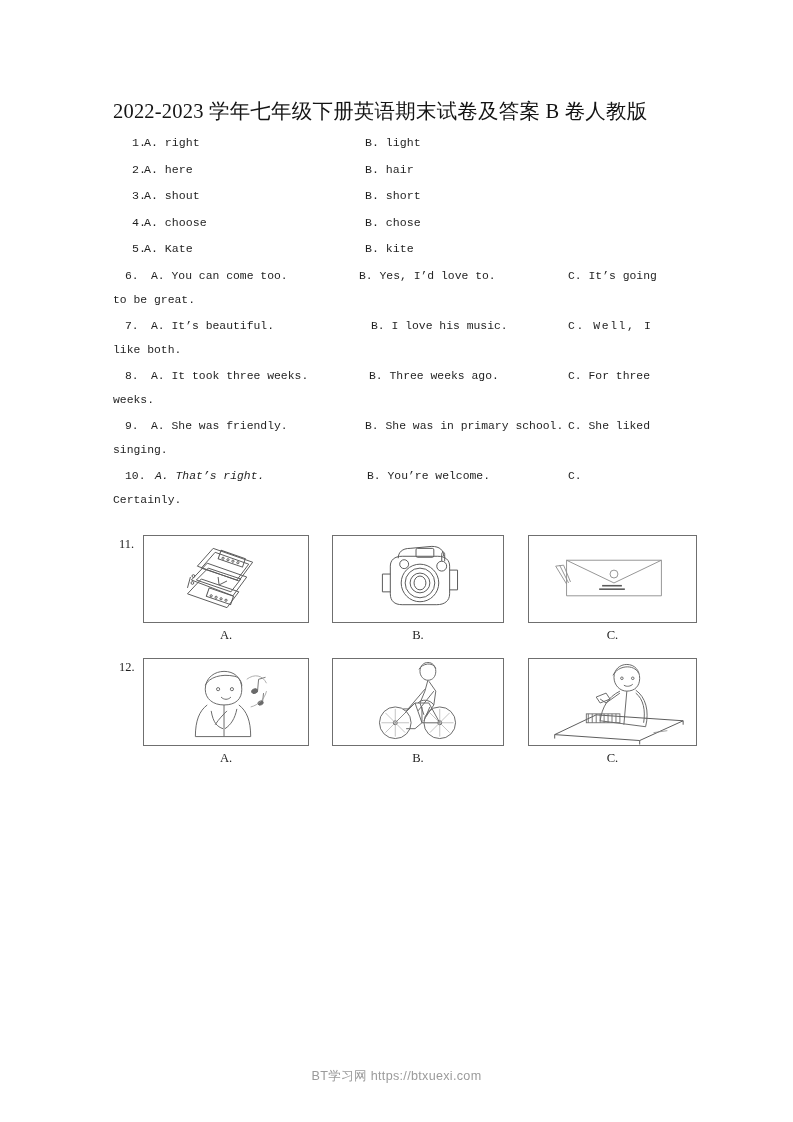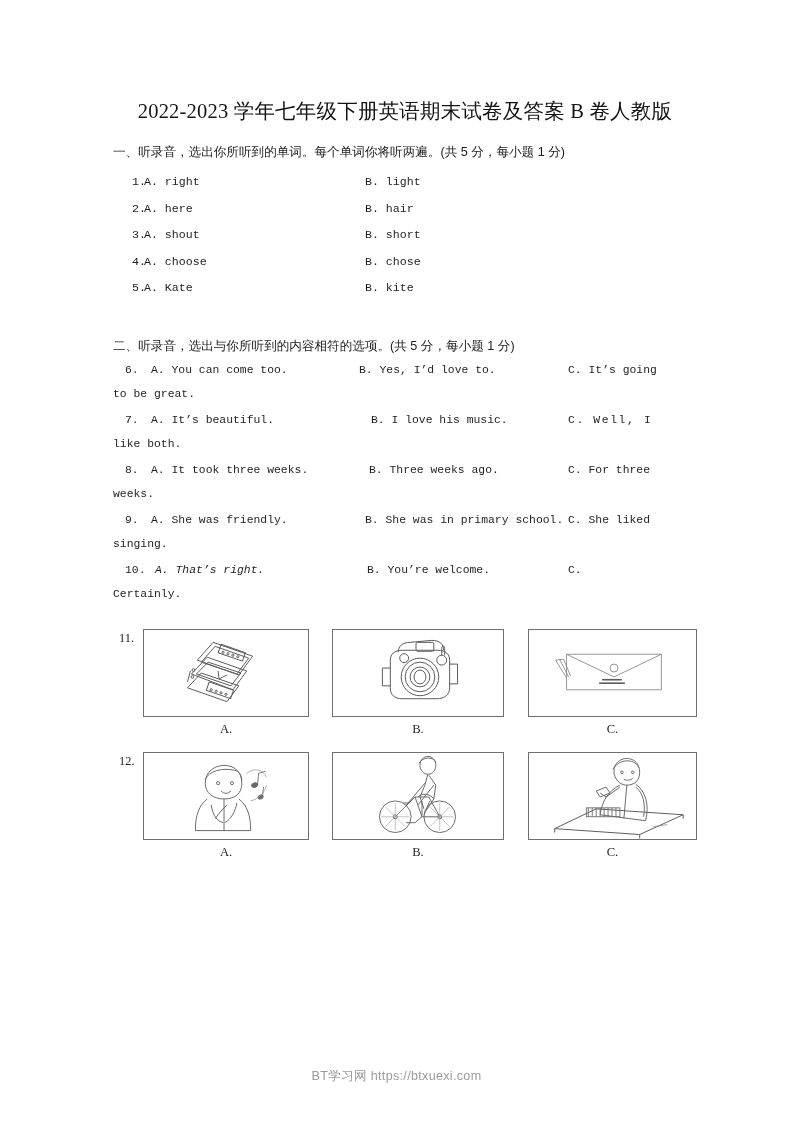--- a/index.html
+++ b/index.html
@@ -26,21 +26,21 @@
     left: 113px;
     top: 96px;
     width: 584px;
   }
 
   
   .doc-title {
     font-family: "Liberation Serif", "DejaVu Serif", serif;
     font-size: 20.5px;
     line-height: 30px;
-    text-align: center;
+    text-align: left;
     letter-spacing: 0.2px;
     white-space: nowrap;
     color: #141414;
   }
   .doc-subtitle {
     font-family: "Liberation Sans", "DejaVu Sans", sans-serif;
     font-size: 12.3px;
     font-weight: bold;
     text-align: center;
     margin-top: 7px;
@@ -194,21 +194,20 @@
   }
 </style>
 </head>
 <body>
 
 <div class="page">
   <div class="content">
 
     <div class="doc-title">2022-2023 学年七年级下册英语期末试卷及答案 B 卷人教版</div>
 
-    <div class="section-head sec1-head">一、听录音，选出你所听到的单词。每个单词你将听两遍。(共 5 分，每小题 1 分)</div>
 
     <div class="word-list">
       <div class="word-row">
         <span class="num">1.</span>
         <span class="opt-a">A. right</span>
         <span class="opt-b">B. light</span>
       </div>
       <div class="word-row">
         <span class="num">2.</span>
         <span class="opt-a">A. here</span>
@@ -224,21 +223,20 @@
         <span class="opt-a">A. choose</span>
         <span class="opt-b">B. chose</span>
       </div>
       <div class="word-row">
         <span class="num">5.</span>
         <span class="opt-a">A. Kate</span>
         <span class="opt-b">B. kite</span>
       </div>
     </div>
 
-    <div class="section-head sec2-head">二、听录音，选出与你所听到的内容相符的选项。(共 5 分，每小题 1 分)</div>
 
     <div class="sent-list">
       <div class="sent-item q6">
         <div class="sent-line1">
           <span class="num">6.</span>
           <span class="opt-a">A. You can come too.</span>
           <span class="opt-b">B. Yes, I’d love to.</span>
           <span class="opt-c">C. It’s going</span>
         </div>
         <span class="wrap">to be great.</span>

